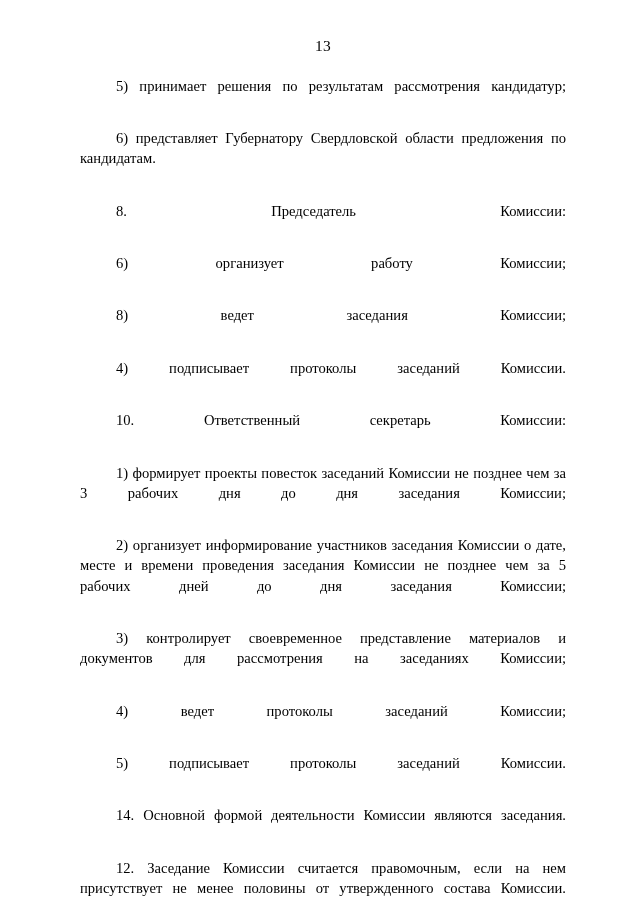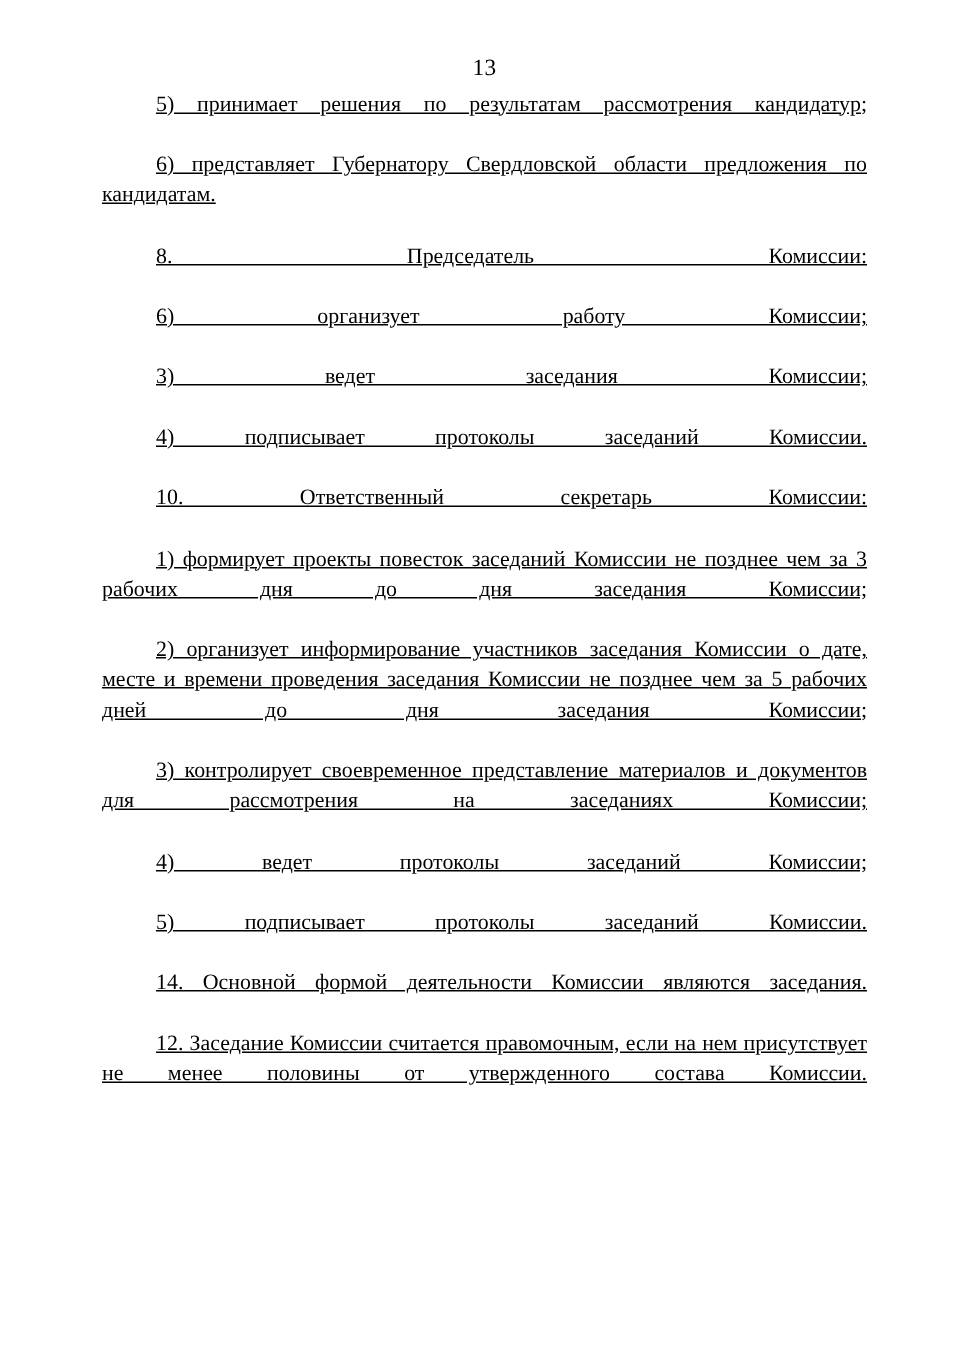--- a/index.html
+++ b/index.html
@@ -18,54 +18,53 @@
     width: 640px;
     height: 905px;
     box-sizing: border-box;
     padding: 38px 62px 20px 68px;
     position: relative;
   }
   .page-number {
     text-align: center;
     font-size: 15.5px;
     line-height: 1;
-    margin-bottom: 6px;
+    margin-bottom: 22px;
     letter-spacing: 0.2px;
   }
   .body-text {
     font-size: 14.6px;
     line-height: 1.385;
     text-align: justify;
     text-justify: inter-word;
     hyphens: none;
   }
   .para {
-    margin: 0;
+    margin: 12px;
     text-indent: 36px;
     text-align: justify;
-    text-decoration: underline;
   }
   
   .para::after {
     content: "";
     display: inline-block;
     width: 100%;
   }
 </style>
 </head>
 <body>
 
 <div class="page">
   <div class="page-number">13</div>
   <div class="body-text">
     <p class="para">5) принимает решения по результатам рассмотрения кандидатур;</p>
     <p class="para">6) представляет Губернатору Свердловской области предложения по кандидатам.</p>
     <p class="para">8. Председатель Комиссии:</p>
     <p class="para">6) организует работу Комиссии;</p>
-    <p class="para">3) ведет заседания Комиссии;</p>
+    <p class="para">8) ведет заседания Комиссии;</p>
     <p class="para">4) подписывает протоколы заседаний Комиссии.</p>
     <p class="para">10. Ответственный секретарь Комиссии:</p>
     <p class="para">1) формирует проекты повесток заседаний Комиссии не позднее чем за 3 рабочих дня до дня заседания Комиссии;</p>
     <p class="para">2) организует информирование участников заседания Комиссии о дате, месте и времени проведения заседания Комиссии не позднее чем за 5 рабочих дней до дня заседания Комиссии;</p>
     <p class="para">3) контролирует своевременное представление материалов и документов для рассмотрения на заседаниях Комиссии;</p>
     <p class="para">4) ведет протоколы заседаний Комиссии;</p>
     <p class="para">5) подписывает протоколы заседаний Комиссии.</p>
     <p class="para">14. Основной формой деятельности Комиссии являются заседания.</p>
     <p class="para">12. Заседание Комиссии считается правомочным, если на нем присутствует не менее половины от утвержденного состава Комиссии.</p>
 

